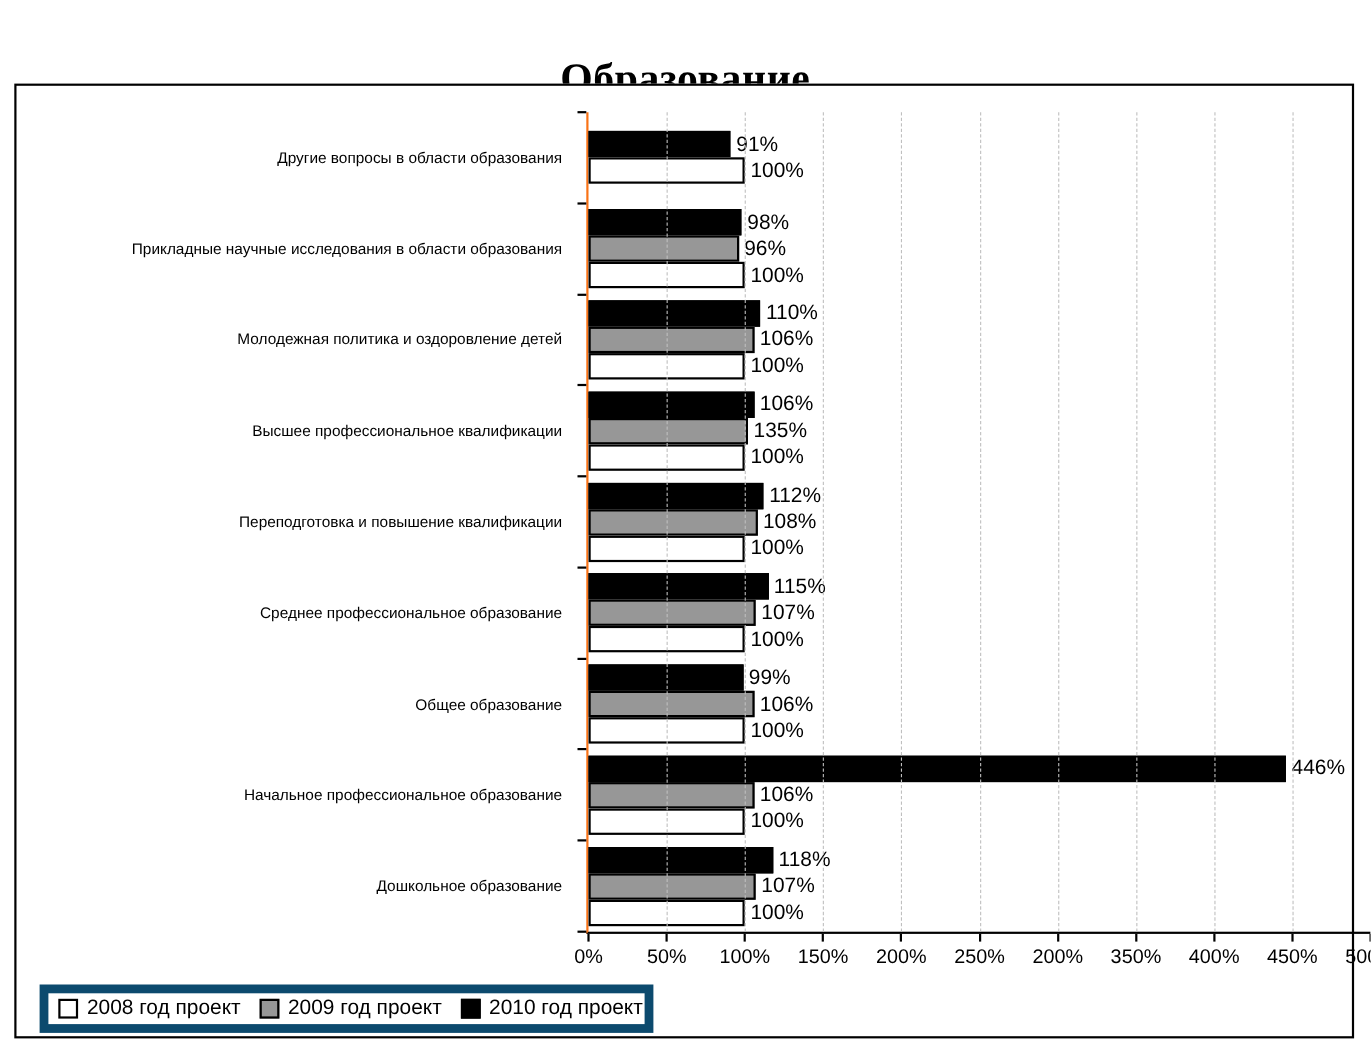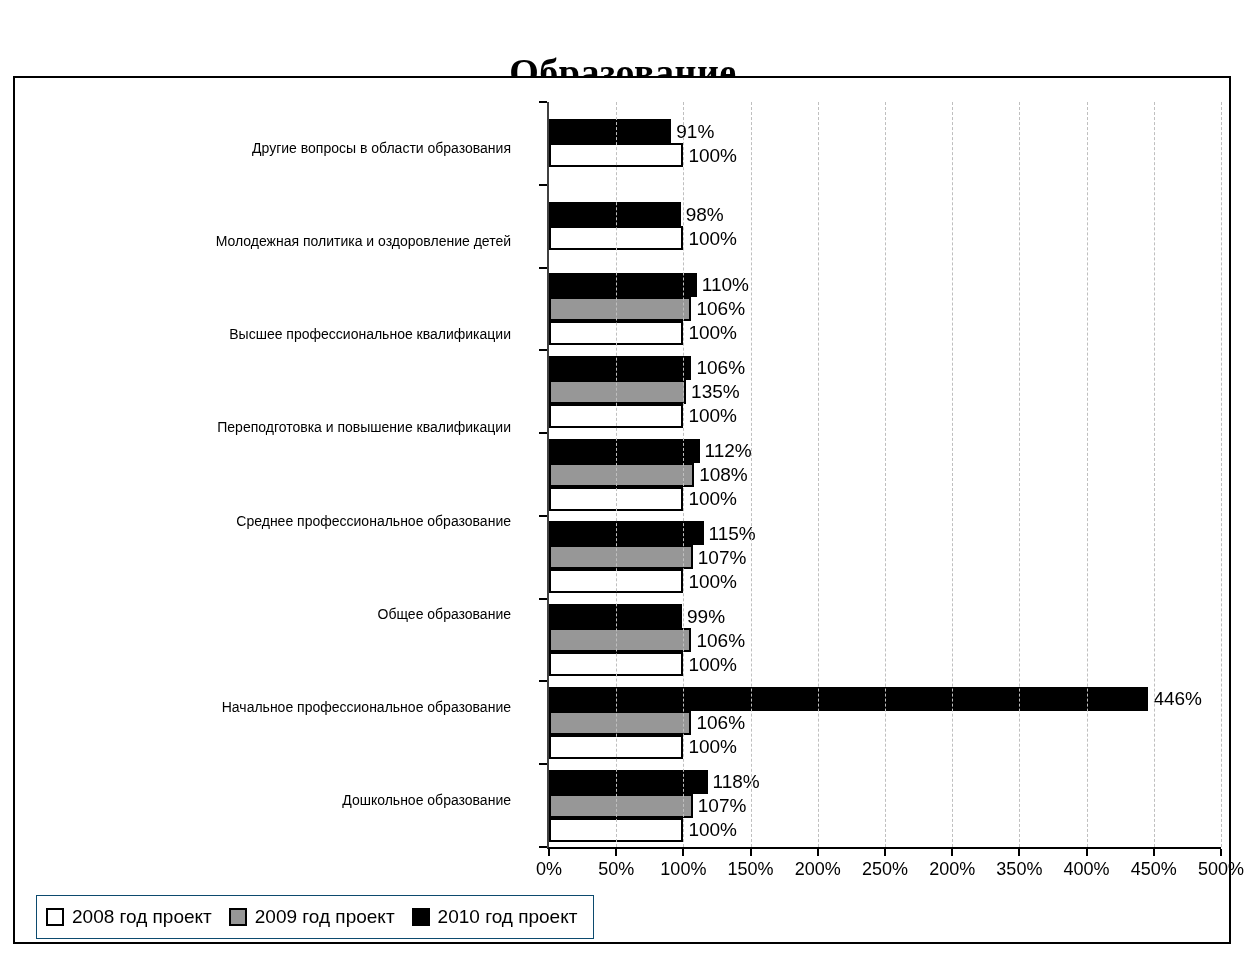--- a/index.html
+++ b/index.html
@@ -11,22 +11,22 @@
   .title {
     position:absolute; top:8px; left:0; width:1246px;
     text-align:center; font-family:"Liberation Serif", serif;
     font-weight:bold; font-size:38px; letter-spacing:0.5px;margin-top:42px;
   }
   .frame {
     position:absolute; left:13px; top:76px; width:1218px; height:868px;
     border:2px solid #000; box-sizing:border-box; background:#fff;
   }
   .plot {
-    position:absolute; left:532px; top:24px; width:672px; height:745px;
-    border-left:2px solid #404040; border-bottom:2px solid #000;
+    position:absolute; left:518px; top:24px; width:672px; height:745px;
+    border-left:2px solid #f97316; border-bottom:2px solid #000;padding-left:39px;
   }
   .gridline {
     position:absolute; top:0; bottom:0; width:0;
     border-left:1px dashed #bfbfbf;
   }
   .ytick {
     position:absolute; left:-10px; width:8px; height:0;
     border-top:2px solid #000;
   }
   .xtick {
@@ -47,38 +47,41 @@
     position:absolute; left:6px; top:24px; width:500px; height:745px;
     display:flex; flex-direction:column;
   }
   .cat-row { flex:1; display:flex; align-items:center; justify-content:flex-end; }
   .cat-label {
     text-align:right; font-size:14px; line-height:31px;
     padding-right:10px; max-width:472px;
   }
   .legend {
     position:absolute; left:21px; top:817px; width:558px; height:44px;
-    border:1px solid #0c4a6e; box-sizing:border-box;
+    border:8px solid #0c4a6e; box-sizing:border-box;
     display:flex; align-items:center; padding:0 9px; background:#fff;
   }
   .legend-item { display:flex; align-items:center; margin-right:17px; }
   .legend-marker { width:14px; height:14px; border:2px solid #000; margin-right:8px; flex:none; }
   .legend-label { font-size:19px; white-space:nowrap; }
 </style>
 </head>
 <body>
 
 <div class="title">Образование</div>
 
 <div class="frame">
   <div class="cats" id="cats">
       <div class="cat-row">
         <div class="cat-label">Другие вопросы в области образования</div>
       </div>
       <div class="cat-row">
+        <div class="cat-label">Прикладные научные исследования в области образования</div>
+      </div>
+      <div class="cat-row">
         <div class="cat-label">Молодежная политика и оздоровление детей</div>
       </div>
       <div class="cat-row">
         <div class="cat-label">Высшее профессиональное квалификации</div>
       </div>
       <div class="cat-row">
         <div class="cat-label">Переподготовка и повышение квалификации</div>
       </div>
       <div class="cat-row">
         <div class="cat-label">Среднее профессиональное образование</div>
@@ -102,20 +105,24 @@
           </div>
           <div class="bar-line">
             <div class="bar" style="width: 20%; background: rgb(255, 255, 255);"></div>
             <div class="bar-label">100%</div>
           </div>
         </div>
         <div class="group-row">
           <div class="bar-line">
             <div class="bar" style="width: 19.6%; background: rgb(0, 0, 0);"></div>
             <div class="bar-label">98%</div>
+          </div>
+          <div class="bar-line">
+            <div class="bar" style="width: 19.2%; background: rgb(151, 151, 151);"></div>
+            <div class="bar-label">96%</div>
           </div>
           <div class="bar-line">
             <div class="bar" style="width: 20%; background: rgb(255, 255, 255);"></div>
             <div class="bar-label">100%</div>
           </div>
         </div>
         <div class="group-row">
           <div class="bar-line">
             <div class="bar" style="width: 22%; background: rgb(0, 0, 0);"></div>
             <div class="bar-label">110%</div>

